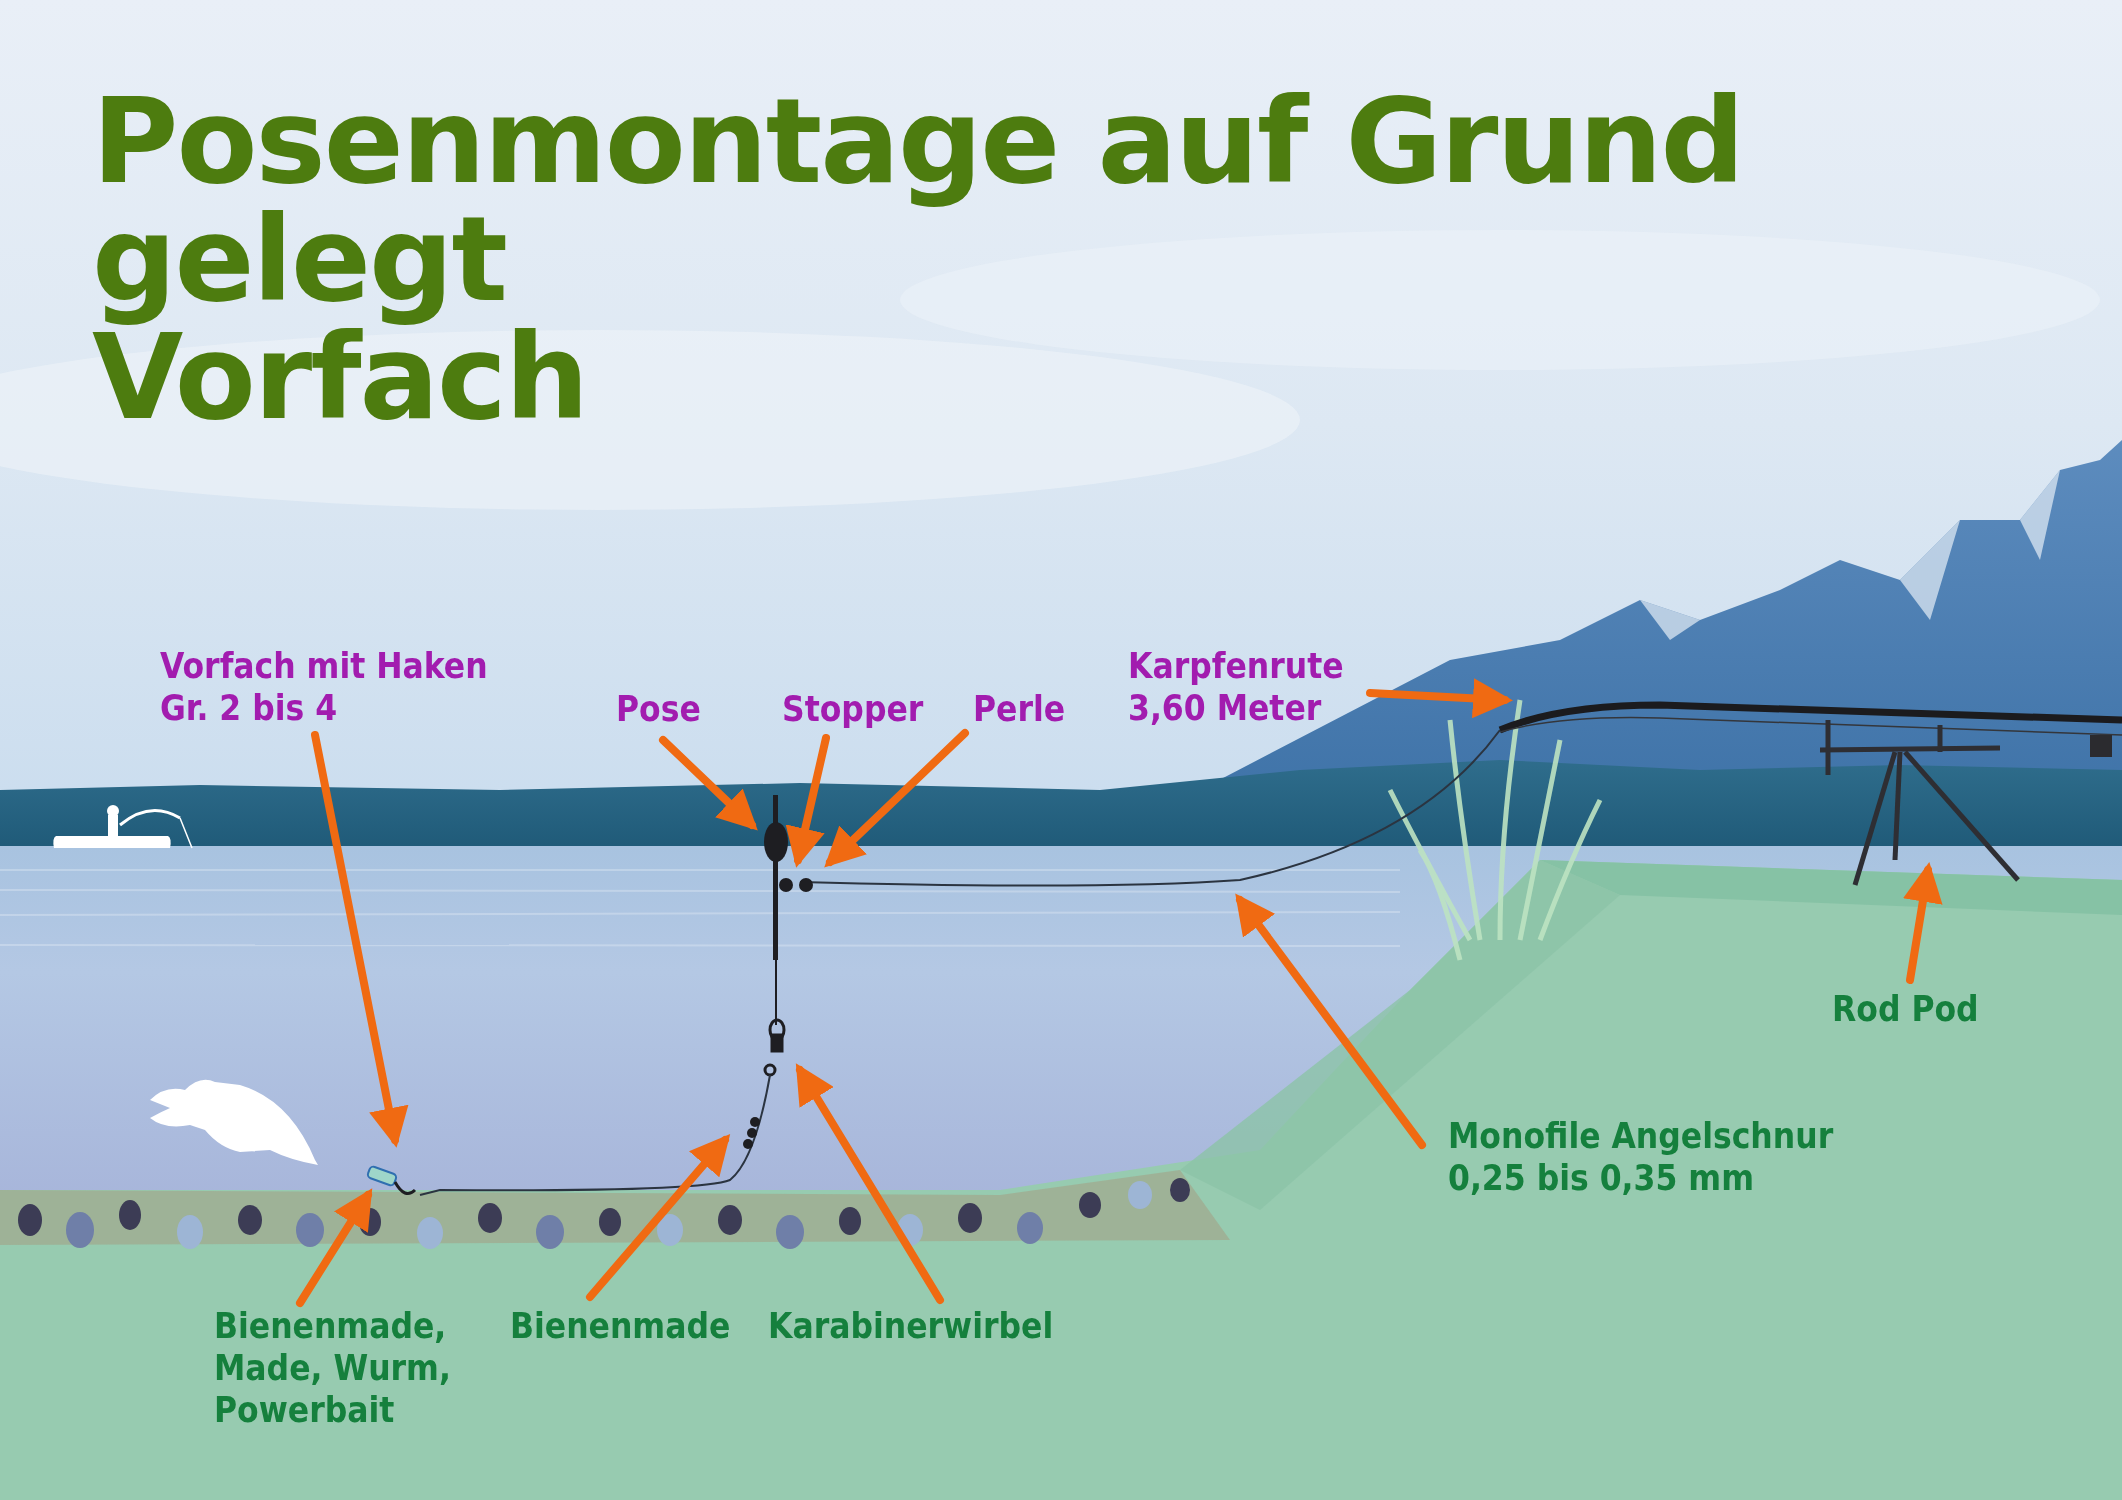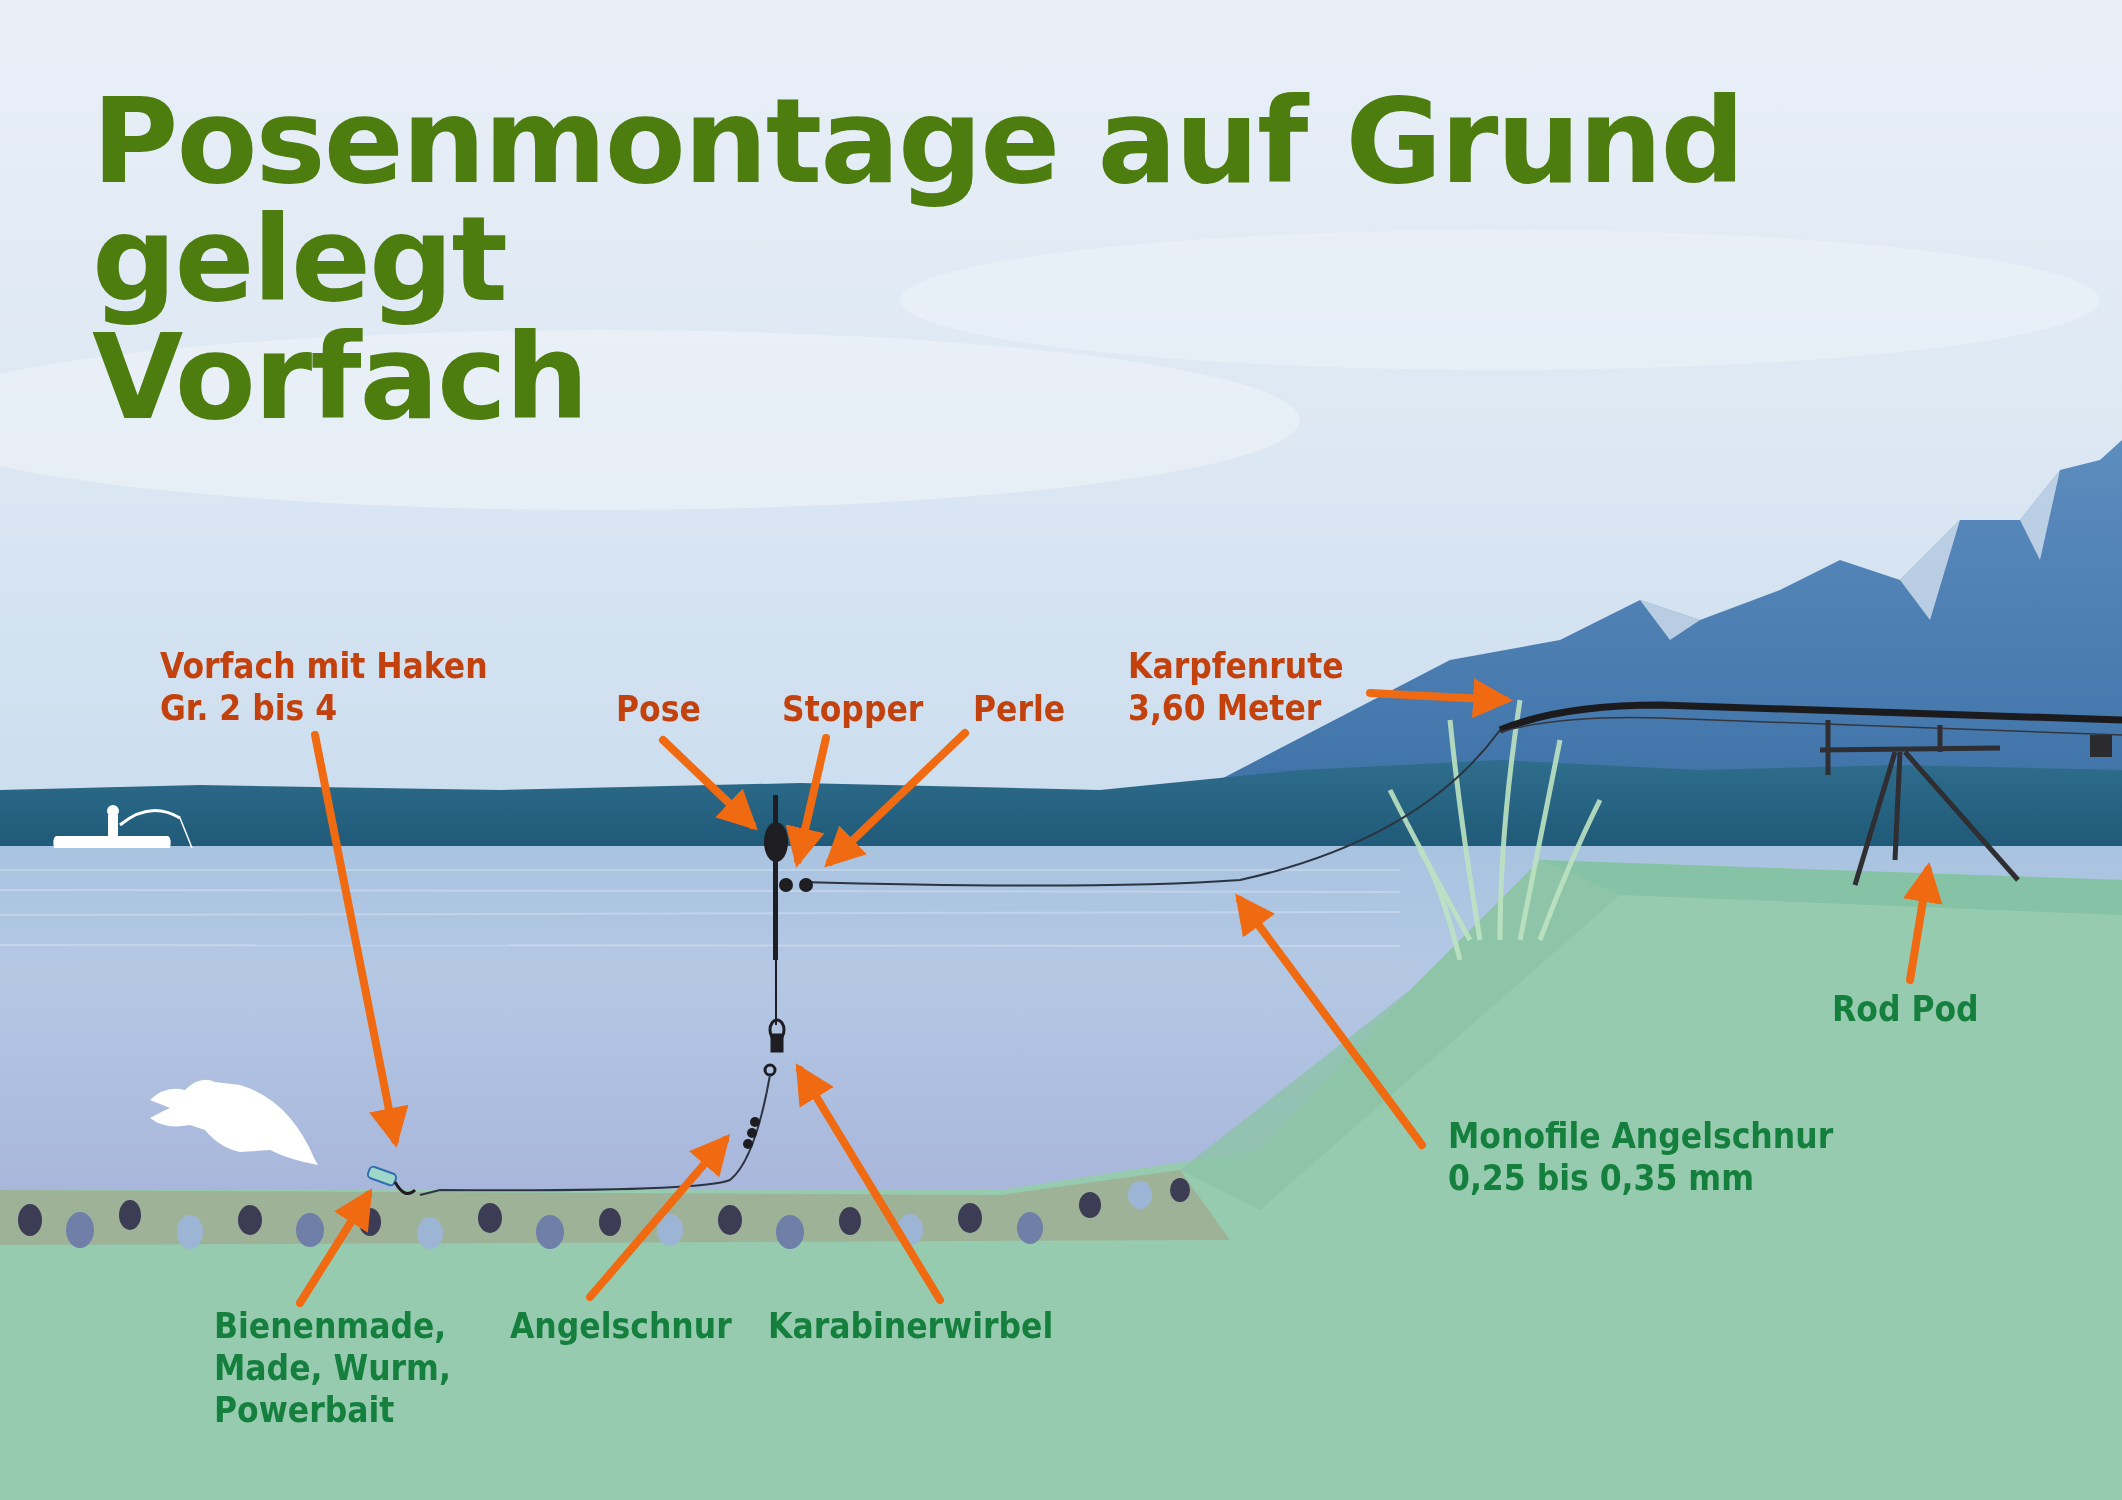--- a/index.html
+++ b/index.html
@@ -1,20 +1,20 @@
 <!DOCTYPE html>
 <html><head>
 <meta charset="utf-8">
 <style>
   html,body{margin:0;padding:0;}
   body{width:2122px;height:1500px;position:relative;overflow:hidden;font-family:"DejaVu Sans","Liberation Sans",sans-serif;}
   .scene{position:absolute;left:0;top:0;width:2122px;height:1500px;}
   .title{position:absolute;left:92px;top:82px;margin:0;color:#4d7c0f;font-weight:700;font-size:118px;line-height:118px;letter-spacing:-2px;font-family:"DejaVu Sans",sans-serif;}
   .lbl{position:absolute;font-weight:700;font-size:35px;line-height:42px;white-space:nowrap;font-family:"DejaVu Sans Condensed","DejaVu Sans",sans-serif;}
-  .lbl.blue{color:#c2410c;}
+  .lbl.blue{color:#a21caf;}
   .lbl.white{color:#15803d;}
   .lbl span{display:block;}
 </style>
 </head>
 <body>
 
 <svg class="scene" viewBox="0 0 2122 1500" xmlns="http://www.w3.org/2000/svg">
   <defs>
     <linearGradient id="sky" x1="0" y1="0" x2="0" y2="1">
       <stop offset="0" stop-color="#e9eff7"></stop>
@@ -191,17 +191,17 @@
 <div class="lbl white" style="left:1448px;top:1115px;">
   <span>Monofile Angelschnur</span>
   <span>0,25 bis 0,35 mm</span>
 </div>
 <div class="lbl white" style="left:214px;top:1305px;">
   <span>Bienenmade,</span>
   <span>Made, Wurm,</span>
   <span>Powerbait</span>
 </div>
 <div class="lbl white" style="left:510px;top:1305px;">
-  <span>Angelschnur</span>
+  <span>Bienenmade</span>
 </div>
 <div class="lbl white" style="left:768px;top:1305px;">
   <span>Karabinerwirbel</span>
 </div>
 
 </body></html>

